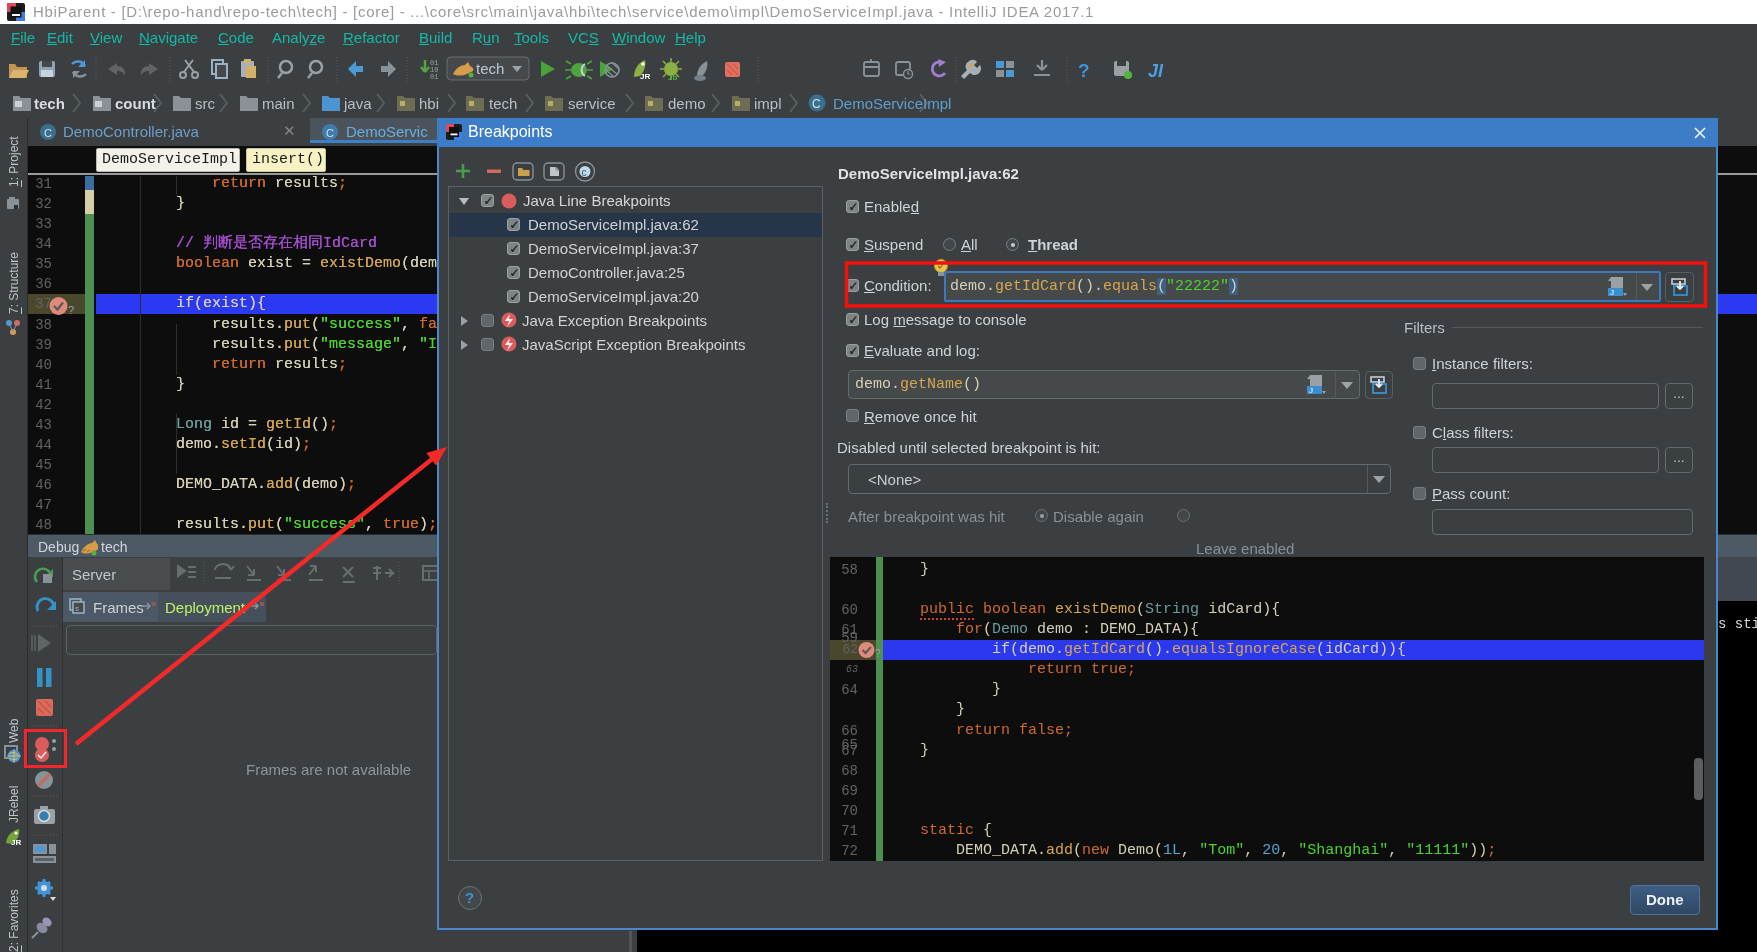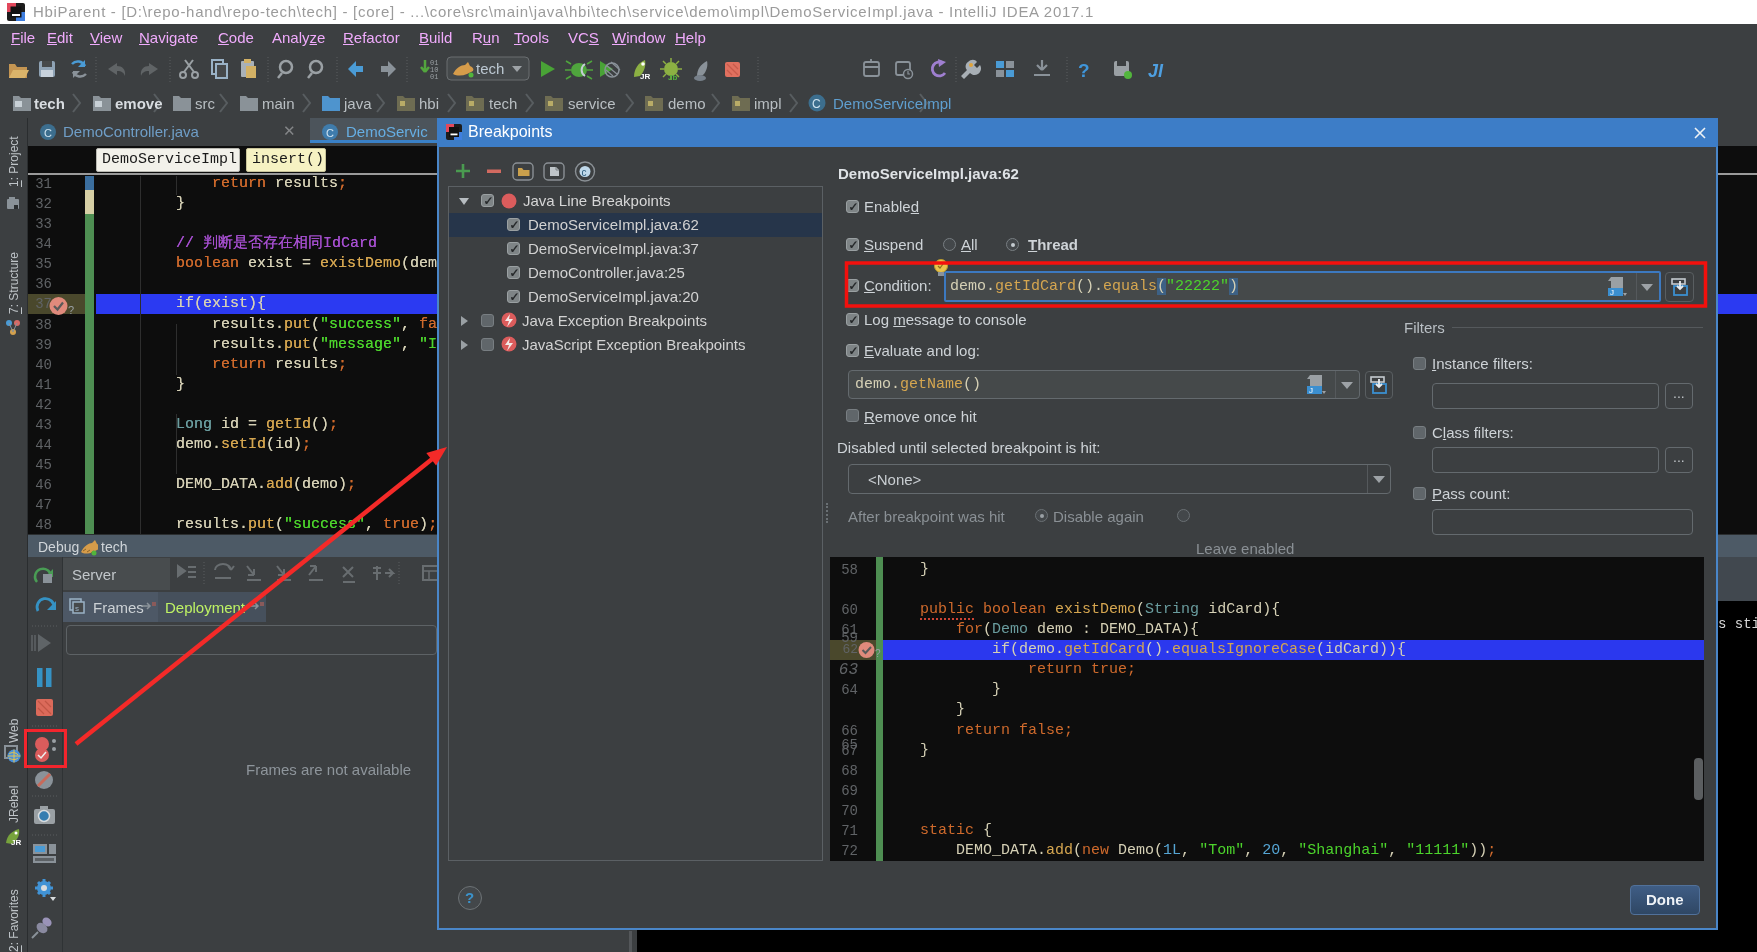--- a/index.html
+++ b/index.html
@@ -30,21 +30,21 @@
 <svg class="abs" style="left:7px;top:3px" width="18" height="18" viewBox="0 0 18 18">
  <rect x="0" y="0" width="18" height="18" rx="2" fill="#1c1c1c"></rect>
  <rect x="0" y="0" width="9" height="9" fill="#e2485c"></rect>
  <rect x="9" y="9" width="9" height="9" fill="#3f7fe0"></rect>
  <rect x="3.5" y="3.5" width="11" height="11" fill="#111"></rect>
  <rect x="5" y="11" width="8" height="2" fill="#fff"></rect>
 </svg>
 <div class="abs" style="left:33px;top:3px;font-size:15px;letter-spacing:0.7px;color:#9b9b9b;white-space:nowrap;">HbiParent - [D:\repo-hand\repo-tech\tech] - [core] - ...\core\src\main\java\hbi\tech\service\demo\impl\DemoServiceImpl.java - IntelliJ IDEA 2017.1</div>
 
 <div class="abs" style="left:0;top:24px;width:1757px;height:26px;background:#3c3f41;"></div>
-<div class="abs" style="top:29px;left:0;width:1541px;height:18px;font-size:15px;color:#f0abfc;">
+<div class="abs" style="top:29px;left:0;width:1541px;height:18px;font-size:15px;color:#14b8a6;">
  <span class="abs" style="left:11px"><span class="u">F</span>ile</span>
  <span class="abs" style="left:47px"><span class="u">E</span>dit</span>
  <span class="abs" style="left:90px"><span class="u">V</span>iew</span>
  <span class="abs" style="left:139px"><span class="u">N</span>avigate</span>
  <span class="abs" style="left:218px"><span class="u">C</span>ode</span>
  <span class="abs" style="left:272px">Analy<span class="u">z</span>e</span>
  <span class="abs" style="left:343px"><span class="u">R</span>efactor</span>
  <span class="abs" style="left:419px"><span class="u">B</span>uild</span>
  <span class="abs" style="left:472px">R<span class="u">u</span>n</span>
  <span class="abs" style="left:514px"><span class="u">T</span>ools</span>
@@ -215,21 +215,21 @@
 <path d="M545 8 h6 l2 2 h10 v13 h-18z" fill="#6e6c52"></path>
       <rect x="548" y="13" width="5" height="5" fill="#b9ac67"></rect>
 <path d="M645 8 h6 l2 2 h10 v13 h-18z" fill="#6e6c52"></path>
       <rect x="648" y="13" width="5" height="5" fill="#b9ac67"></rect>
 <path d="M732 8 h6 l2 2 h10 v13 h-18z" fill="#6e6c52"></path>
       <rect x="735" y="13" width="5" height="5" fill="#b9ac67"></rect>
 <circle cx="817" cy="15" r="8.5" fill="#3c6e8e"></circle>
       <text x="812" y="20" font-size="12" fill="#cfe3f0">C</text>
 </svg>
 <span class="abs" style="left:34px;top:7px;font-size:15px;font-weight:bold;color:#d8dce0">tech</span>
-<span class="abs" style="left:115px;top:7px;font-size:15px;font-weight:bold;color:#d8dce0">emove</span>
+<span class="abs" style="left:115px;top:7px;font-size:15px;font-weight:bold;color:#d8dce0">count</span>
 <span class="abs" style="left:195px;top:7px;font-size:15px;font-weight:normal;color:#b9bfc3">src</span>
 <span class="abs" style="left:262px;top:7px;font-size:15px;font-weight:normal;color:#b9bfc3">main</span>
 <span class="abs" style="left:344px;top:7px;font-size:15px;font-weight:normal;color:#b9bfc3">java</span>
 <span class="abs" style="left:419px;top:7px;font-size:15px;font-weight:normal;color:#b9bfc3">hbi</span>
 <span class="abs" style="left:489px;top:7px;font-size:15px;font-weight:normal;color:#b9bfc3">tech</span>
 <span class="abs" style="left:568px;top:7px;font-size:15px;font-weight:normal;color:#b9bfc3">service</span>
 <span class="abs" style="left:668px;top:7px;font-size:15px;font-weight:normal;color:#b9bfc3">demo</span>
 <span class="abs" style="left:754px;top:7px;font-size:15px;font-weight:normal;color:#b9bfc3">impl</span>
 <span class="abs" style="left:833px;top:7px;font-size:15px;color:#5f9fd0">DemoServiceImpl</span>
 </div>
@@ -616,21 +616,21 @@
 <div class="abs" style="left:46px;top:0;width:7px;height:304px;background:#4e8e52;"></div>
 <div class="abs mono" style="left:4px;top:3px;width:24px;text-align:right;font-size:14px;line-height:20px;color:#606366;">58</div>
 <div class="abs" style="left:54px;top:3px;white-space:pre;font:15px/20px 'Liberation Mono',monospace;color:#d5d0b5;">    }</div>
 <div class="abs mono" style="left:4px;top:23px;width:24px;text-align:right;font-size:14px;line-height:20px;color:#606366;margin-top:48px;">59</div>
 <div class="abs mono" style="left:4px;top:43px;width:24px;text-align:right;font-size:14px;line-height:20px;color:#606366;">60</div>
 <div class="abs" style="left:54px;top:43px;white-space:pre;font:15px/20px 'Liberation Mono',monospace;color:#d5d0b5;">    <span class="k">public</span> <span class="k">boolean</span> <span class="m">existDemo</span>(<span class="t">String</span> idCard){</div>
 <div class="abs mono" style="left:4px;top:63px;width:24px;text-align:right;font-size:14px;line-height:20px;color:#606366;">61</div>
 <div class="abs" style="left:54px;top:63px;white-space:pre;font:15px/20px 'Liberation Mono',monospace;color:#d5d0b5;">        <span class="k">for</span>(<span class="t">Demo</span> demo : DEMO_DATA){</div>
 <div class="abs mono" style="left:4px;top:83px;width:24px;text-align:right;font-size:13px;line-height:20px;color:#606366;">62</div>
 <div class="abs" style="left:54px;top:83px;white-space:pre;font:15px/20px 'Liberation Mono',monospace;color:#d5d0b5;">            if(demo.<span class="m">getIdCard</span>().<span class="m">equalsIgnoreCase</span>(idCard)){</div>
-<div class="abs mono" style="left:4px;top:103px;width:24px;text-align:right;font-size:16px;line-height:20px;color:#606366;font-style:italic;">63</div>
+<div class="abs mono" style="left:4px;top:103px;width:24px;text-align:right;font-size:10px;line-height:20px;color:#606366;font-style:italic;">63</div>
 <div class="abs" style="left:54px;top:103px;white-space:pre;font:15px/20px 'Liberation Mono',monospace;color:#d5d0b5;">                <span class="k">return</span> <span class="k">true</span><span class="k">;</span></div>
 <div class="abs mono" style="left:4px;top:123px;width:24px;text-align:right;font-size:14px;line-height:20px;color:#606366;">64</div>
 <div class="abs" style="left:54px;top:123px;white-space:pre;font:15px/20px 'Liberation Mono',monospace;color:#d5d0b5;">            }</div>
 <div class="abs mono" style="left:4px;top:143px;width:24px;text-align:right;font-size:14px;line-height:20px;color:#606366;margin-top:35px;">65</div>
 <div class="abs" style="left:54px;top:143px;white-space:pre;font:15px/20px 'Liberation Mono',monospace;color:#d5d0b5;">        }</div>
 <div class="abs mono" style="left:4px;top:164px;width:24px;text-align:right;font-size:14px;line-height:20px;color:#606366;">66</div>
 <div class="abs" style="left:54px;top:164px;white-space:pre;font:15px/20px 'Liberation Mono',monospace;color:#d5d0b5;">        <span class="k">return</span> <span class="k">false</span><span class="k">;</span></div>
 <div class="abs mono" style="left:4px;top:184px;width:24px;text-align:right;font-size:14px;line-height:20px;color:#606366;">67</div>
 <div class="abs" style="left:54px;top:184px;white-space:pre;font:15px/20px 'Liberation Mono',monospace;color:#d5d0b5;">    }</div>
 <div class="abs mono" style="left:4px;top:204px;width:24px;text-align:right;font-size:14px;line-height:20px;color:#606366;">68</div>

